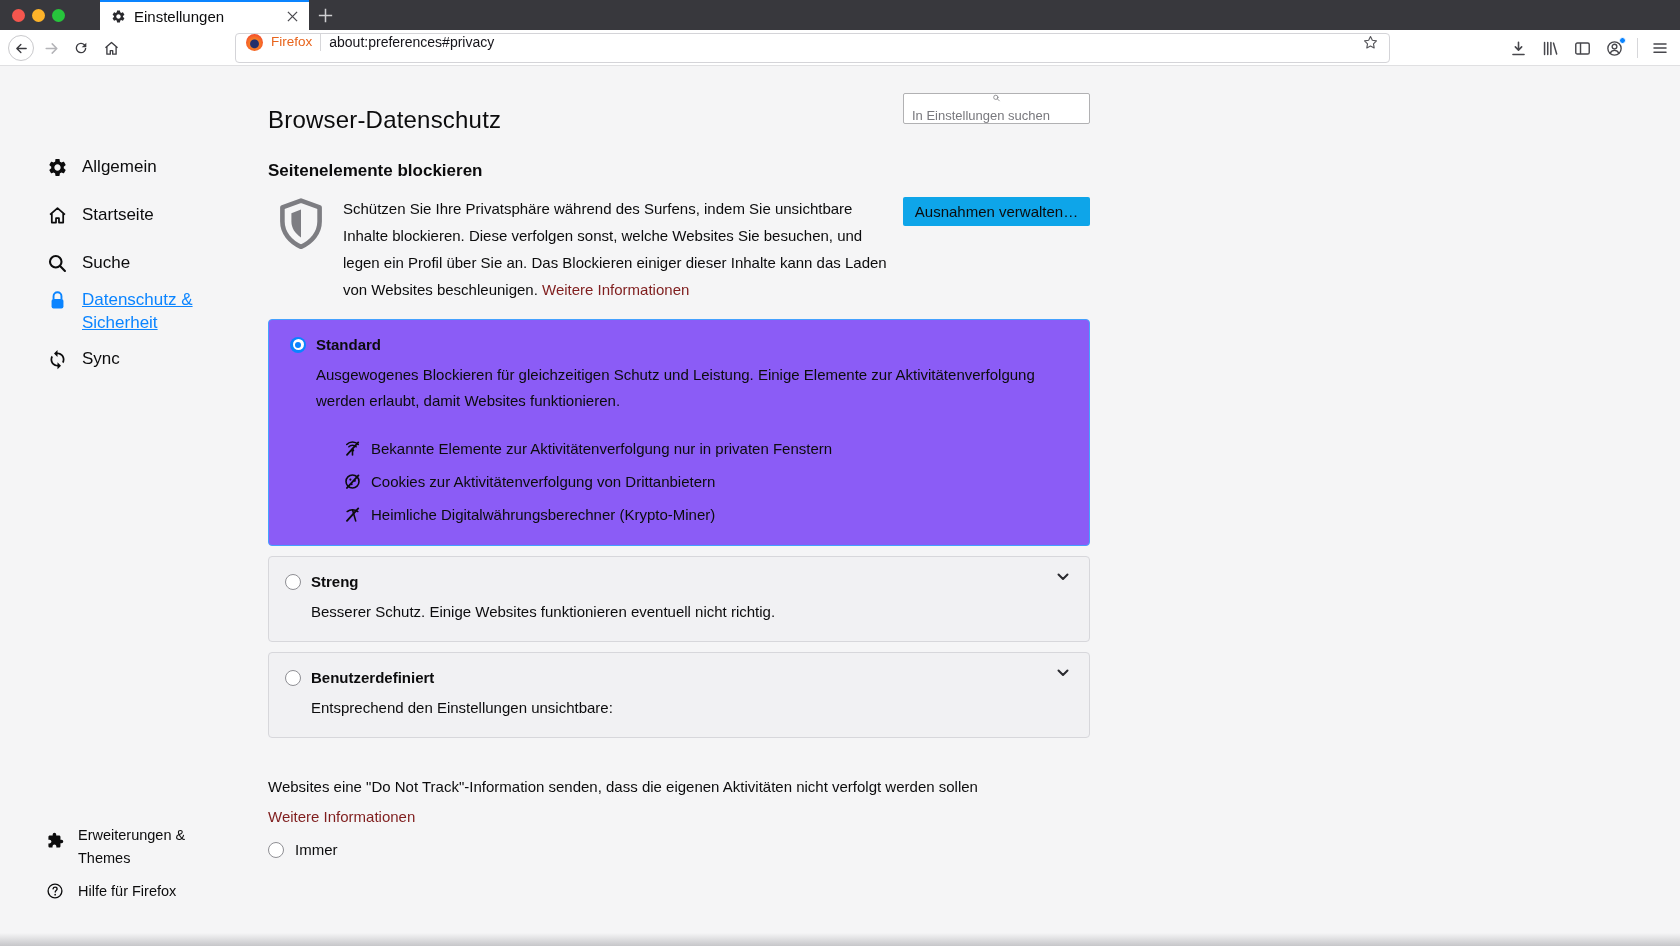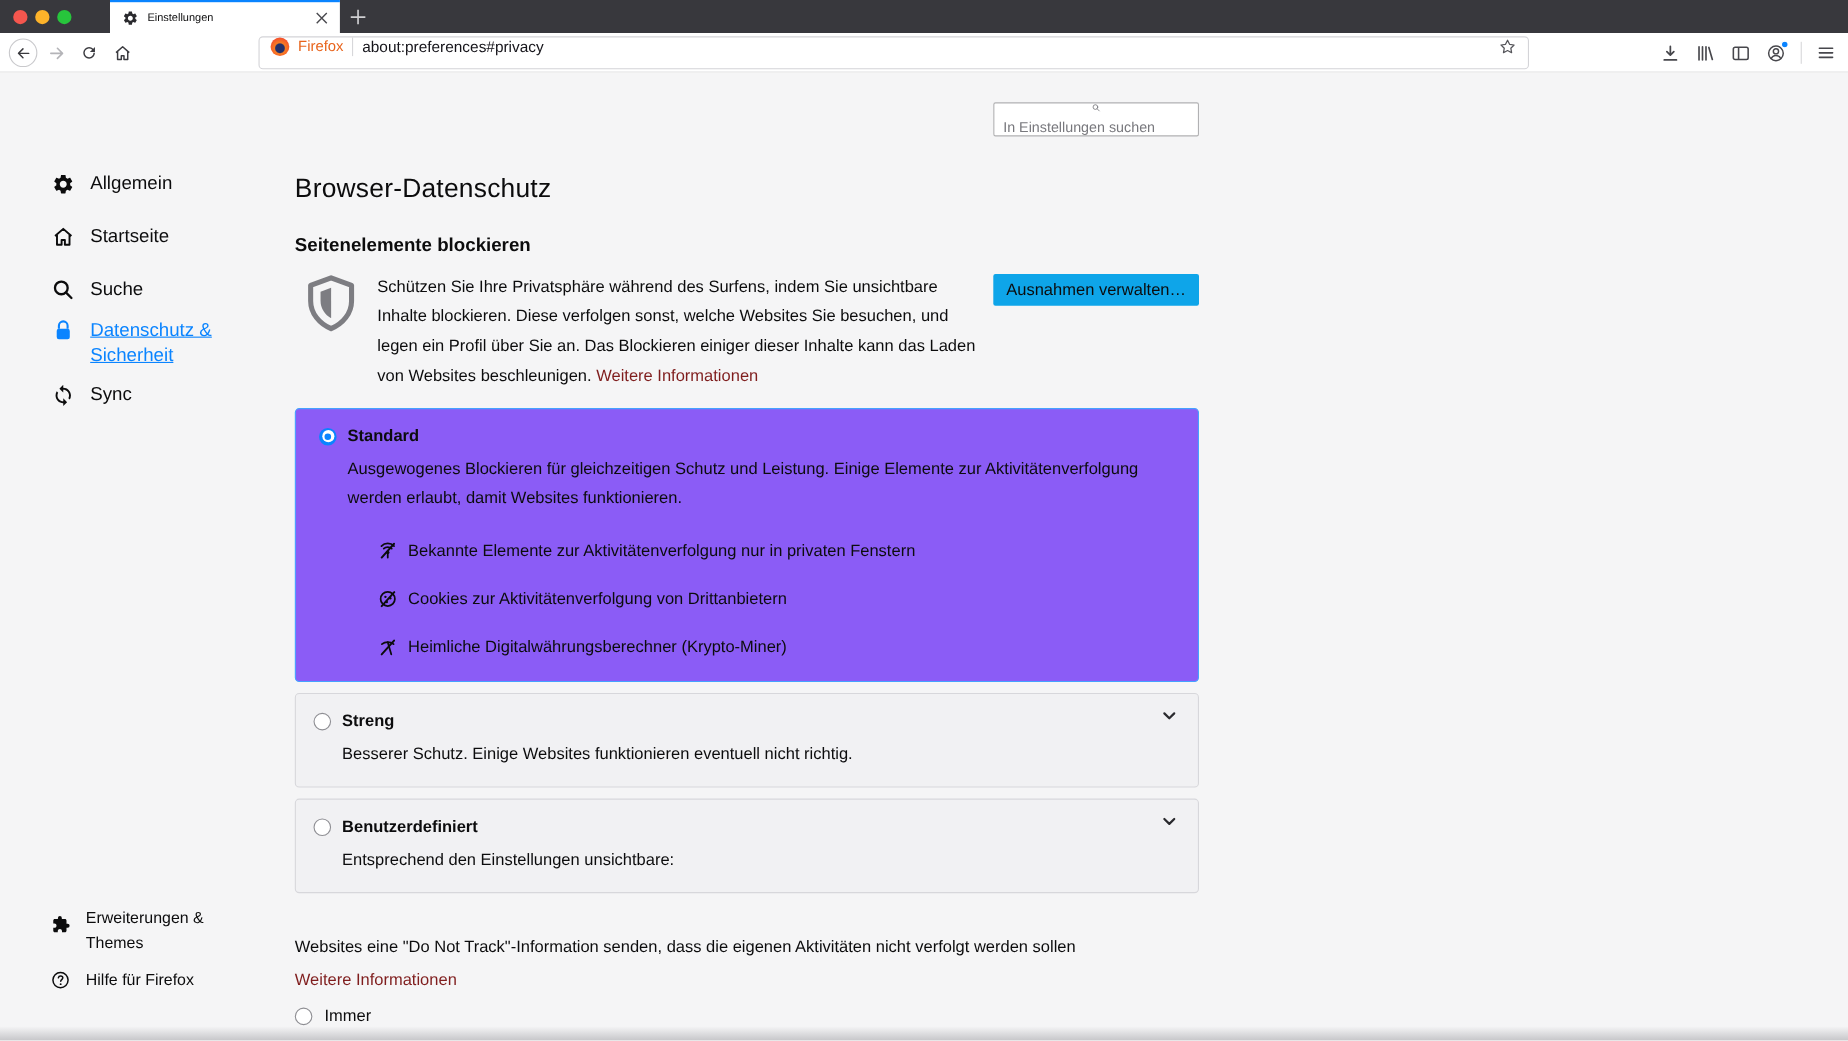--- a/index.html
+++ b/index.html
@@ -15,21 +15,21 @@
 
   
   .tabbar{position:absolute;top:0;left:0;width:100%;height:30px;background:#38383d;}
   .traffic{position:absolute;left:12px;top:9px;display:flex;gap:7px;}
   .light{width:13px;height:13px;border-radius:50%;}
   .light.red{background:#f5564e;}
   .light.yellow{background:#fdb32a;}
   .light.green{background:#27c53c;}
   .tab{position:absolute;left:100px;top:0;width:209px;height:30px;background:#fff;
        border-top:2px solid #0a84ff;display:flex;align-items:center;padding:0 11px;gap:8px;cursor:default;}
-  .tab-title{font-size:10px;flex:1;white-space:nowrap;overflow:hidden;}
+  .tab-title{font-size:15px;flex:1;white-space:nowrap;overflow:hidden;}
   .tab-close{color:#4a4a4f;margin-left:4px;}
   .newtab{position:absolute;left:316px;top:6px;width:19px;height:19px;color:#cfcfd2;}
 
   .navbar{position:absolute;top:30px;left:0;width:100%;height:36px;background:#fff;
           border-bottom:1px solid #e0e0e2;}
   .nav-btn{position:absolute;top:0;height:36px;display:flex;align-items:center;justify-content:center;}
   .back-circle{width:26px;height:26px;border:1px solid #c9c9cc;border-radius:50%;
                display:flex;align-items:center;justify-content:center;background:#fff;color:#39393d;}
   .urlbar{position:absolute;left:235px;top:3px;width:1155px;height:30px;background:#fff;
           border:1px solid #d4d4d8;border-radius:4px;display:flex;align-items:flex-start;padding:0 10px;gap:8px;}
@@ -59,36 +59,36 @@
   .side-row.active .side-label{color:#0a84ff;text-decoration:underline;}
   .side-row.active .side-icon{color:#0a84ff;}
   .side-row.r1{top:89px;} .side-row.r2{top:137px;text-align:right;} .side-row.r3{top:185px;}
   .side-row.r4{top:222px;} .side-row.r5{top:281px;}
   .side-row.f1{top:758px;} .side-row.f2{top:814px;}
   .side-row.footer .side-icon{width:20px;height:20px;margin-top:6px;}
   .side-row.f2 .side-icon{margin-top:1px;}
   .side-row.footer .side-label{font-size:14.5px;line-height:23px;max-width:118px;}
 
   .main{position:absolute;left:268px;top:0;width:822px;}
-  .page-title{margin-top:92px;font-size:24px;font-weight:400;letter-spacing:.2px;}
+  .page-title{margin-top:40px;font-size:24px;font-weight:400;letter-spacing:.2px;}
   .section-title{margin-top:27px;font-size:17px;font-weight:bold;}
   .intro{margin-top:14px;position:relative;display:flex;}
   .shield-wrap{width:75px;flex:none;padding-left:9px;padding-top:2px;color:#7d7d82;}
   .intro-text{width:545px;font-size:15px;line-height:27px;}
   .link{color:#7f1d1d;text-decoration:none;cursor:pointer;text-align:right;}
   .manage-btn{position:absolute;right:0;top:2px;width:187px;height:29px;background:#0ea5e9;border:none;
               border-radius:2px;font-family:inherit;font-size:15px;color:#0c0c0d;cursor:pointer;}
 
   .option{position:relative;border-radius:4px;padding:16px;}
   .option.selected{margin-top:16px;background:#8b5cf6;border:1px solid #45a1ff;padding-left:21px;}
   .option.gray{margin-top:10px;background:#f1f1f3;border:1px solid #d7d7db;}
   .option-head{display:flex;align-items:center;gap:10px;}
   .option-label{font-weight:bold;font-size:15px;}
   .option-desc{margin:9px 0 0 26px;font-size:15px;line-height:26px;max-width:755px;}
-  .feature-list{margin:26px 0 6px 54px;display:flex;flex-direction:column;gap:27px;}
+  .feature-list{margin:26px 0 6px 54px;display:flex;flex-direction:column;gap:16px;}
   .feature{display:flex;align-items:center;gap:10px;font-size:15px;}
   .feature-icon{width:17px;height:17px;flex:none;color:#0c0c0d;}
   .chev{position:absolute;right:20px;top:16px;color:#2a2a2e;cursor:pointer;}
 
   .radio{width:16px;height:16px;border-radius:50%;background:#fff;border:1px solid #8f8f94;flex:none;position:relative;cursor:pointer;}
   .radio.checked{border:none;background:#0a84ff;}
   .radio.checked::before{content:"";position:absolute;inset:2.5px;border-radius:50%;background:#fff;}
   .radio.checked::after{content:"";position:absolute;inset:5px;border-radius:50%;background:#0a84ff;}
 
   .dnt-text{margin-top:40px;font-size:15px;}

